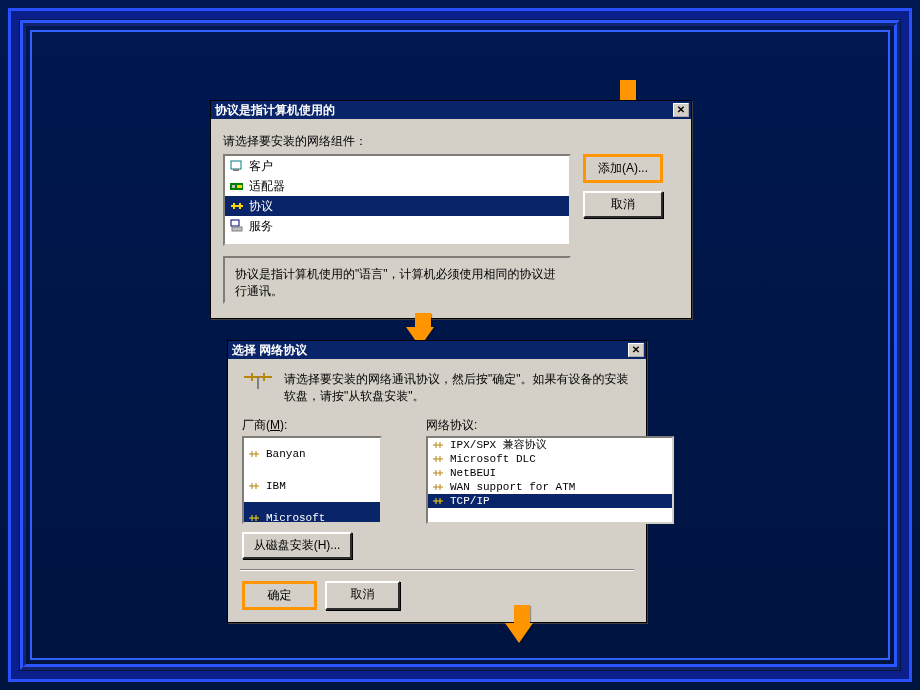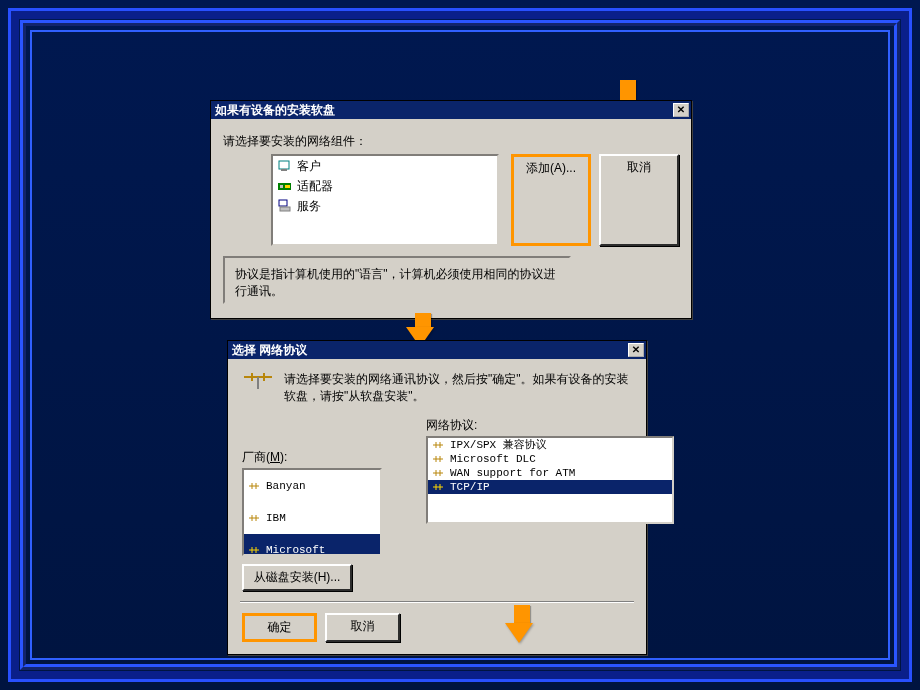--- a/index.html
+++ b/index.html
@@ -200,57 +200,67 @@
 <div class="frame-thick"></div>
 <div class="frame-inner"></div>
 
 <div class="arrow" style="top:80px; left:617px;">
   <div class="arrow-shaft" style="width:16px; height:58px; margin:0 auto;"></div>
   <div class="arrow-head-down" style="margin-left:-6px;"></div>
 </div>
 
 <div id="dialog1" class="dialog">
   <div class="titlebar">
-    <span class="title">如果有设备的安装软盘</span>
+    <span class="title">协议是指计算机使用的</span>
     <div class="close-btn">✕</div>
   </div>
   <div class="dialog-body">
     <div style="margin-bottom:4px;">请选择要安装的网络组件：</div>
-    <div style="display:flex; gap:12px;margin-left:48px;">
+    <div style="display:flex; gap:12px;">
       <div class="listbox">
         <div class="list-item">
           <span class="icon-small">
             <svg width="16" height="16">
                 <rect x="2" y="3" width="10" height="8" fill="#fff" stroke="#008080"></rect>
                 <rect x="4" y="11" width="6" height="2" fill="#808080"></rect>
               </svg>
           </span>
           <span>客户</span>
         </div>
         <div class="list-item">
           <span class="icon-small">
             <svg width="16" height="16">
                 <rect x="1" y="5" width="13" height="7" fill="#008000"></rect>
                 <rect x="3" y="7" width="3" height="3" fill="#c0c0c0"></rect>
                 <rect x="8" y="7" width="5" height="3" fill="#ffd700"></rect>
               </svg>
           </span>
           <span>适配器</span>
         </div>
+        <div class="list-item selected">
+          <span class="icon-small">
+            <svg width="16" height="16">
+                <line x1="2" y1="8" x2="14" y2="8" stroke="#ffd700" stroke-width="2"></line>
+                <line x1="5" y1="5" x2="5" y2="11" stroke="#ffd700" stroke-width="2"></line>
+                <line x1="11" y1="5" x2="11" y2="11" stroke="#ffd700" stroke-width="2"></line>
+              </svg>
+          </span>
+          <span>协议</span>
+        </div>
         <div class="list-item">
           <span class="icon-small">
             <svg width="16" height="16">
                 <rect x="2" y="2" width="8" height="6" fill="#fff" stroke="#000080"></rect>
                 <rect x="3" y="9" width="10" height="4" fill="#c0c0c0" stroke="#808080"></rect>
               </svg>
           </span>
           <span>服务</span>
         </div>
       </div>
-      <div style="display:flex; gap:8px;">
+      <div style="display:flex; flex-direction:column; gap:8px;">
         <div class="win-btn highlight-orange"><span>添加(A)...</span></div>
         <div class="win-btn"><span>取消</span></div>
       </div>
     </div>
     <div class="desc-box">协议是指计算机使用的"语言"，计算机必须使用相同的协议进行通讯。</div>
   </div>
 </div>
 
 <div class="arrow" style="top:313px; left:412px;">
   <div class="arrow-shaft" style="width:16px; height:14px; margin:0 auto;"></div>
@@ -268,21 +278,21 @@
         <svg width="32" height="20">
             <line x1="2" y1="6" x2="30" y2="6" stroke="#b8860b" stroke-width="2"></line>
             <line x1="10" y1="2" x2="10" y2="10" stroke="#b8860b" stroke-width="2"></line>
             <line x1="22" y1="2" x2="22" y2="10" stroke="#b8860b" stroke-width="2"></line>
             <line x1="16" y1="6" x2="16" y2="18" stroke="#808080" stroke-width="2"></line>
           </svg>
       </span>
       <div style="flex:1; line-height:1.4;">请选择要安装的网络通讯协议，然后按"确定"。如果有设备的安装软盘，请按"从软盘安装"。</div>
     </div>
     <div class="columns">
-      <div style="flex:0 0 140px;margin-top:32px;">
+      <div style="flex:0 0 140px;">
         <div class="fieldlabel">厂商(<u>M</u>):</div>
         <div class="vendor-list">
           <div class="list-item">
             <span class="icon-small">
                 <svg width="12" height="12">
                   <line x1="1" y1="6" x2="11" y2="6" stroke="#b8860b" stroke-width="1"></line>
                   <line x1="4" y1="3" x2="4" y2="9" stroke="#b8860b"></line>
                   <line x1="8" y1="3" x2="8" y2="9" stroke="#b8860b"></line>
                 </svg>
               </span>
@@ -335,20 +345,30 @@
             </div>
           <div class="list-item">
               <span class="icon-small">
                 <svg width="12" height="12">
                   <line x1="1" y1="6" x2="11" y2="6" stroke="#b8860b"></line>
                   <line x1="4" y1="3" x2="4" y2="9" stroke="#b8860b"></line>
                   <line x1="8" y1="3" x2="8" y2="9" stroke="#b8860b"></line>
                 </svg>
               </span>
               <span>Microsoft DLC</span>
+            </div>
+          <div class="list-item">
+              <span class="icon-small">
+                <svg width="12" height="12">
+                  <line x1="1" y1="6" x2="11" y2="6" stroke="#b8860b"></line>
+                  <line x1="4" y1="3" x2="4" y2="9" stroke="#b8860b"></line>
+                  <line x1="8" y1="3" x2="8" y2="9" stroke="#b8860b"></line>
+                </svg>
+              </span>
+              <span>NetBEUI</span>
             </div>
           <div class="list-item">
               <span class="icon-small">
                 <svg width="12" height="12">
                   <line x1="1" y1="6" x2="11" y2="6" stroke="#b8860b"></line>
                   <line x1="4" y1="3" x2="4" y2="9" stroke="#b8860b"></line>
                   <line x1="8" y1="3" x2="8" y2="9" stroke="#b8860b"></line>
                 </svg>
               </span>
               <span>WAN support for ATM</span>

